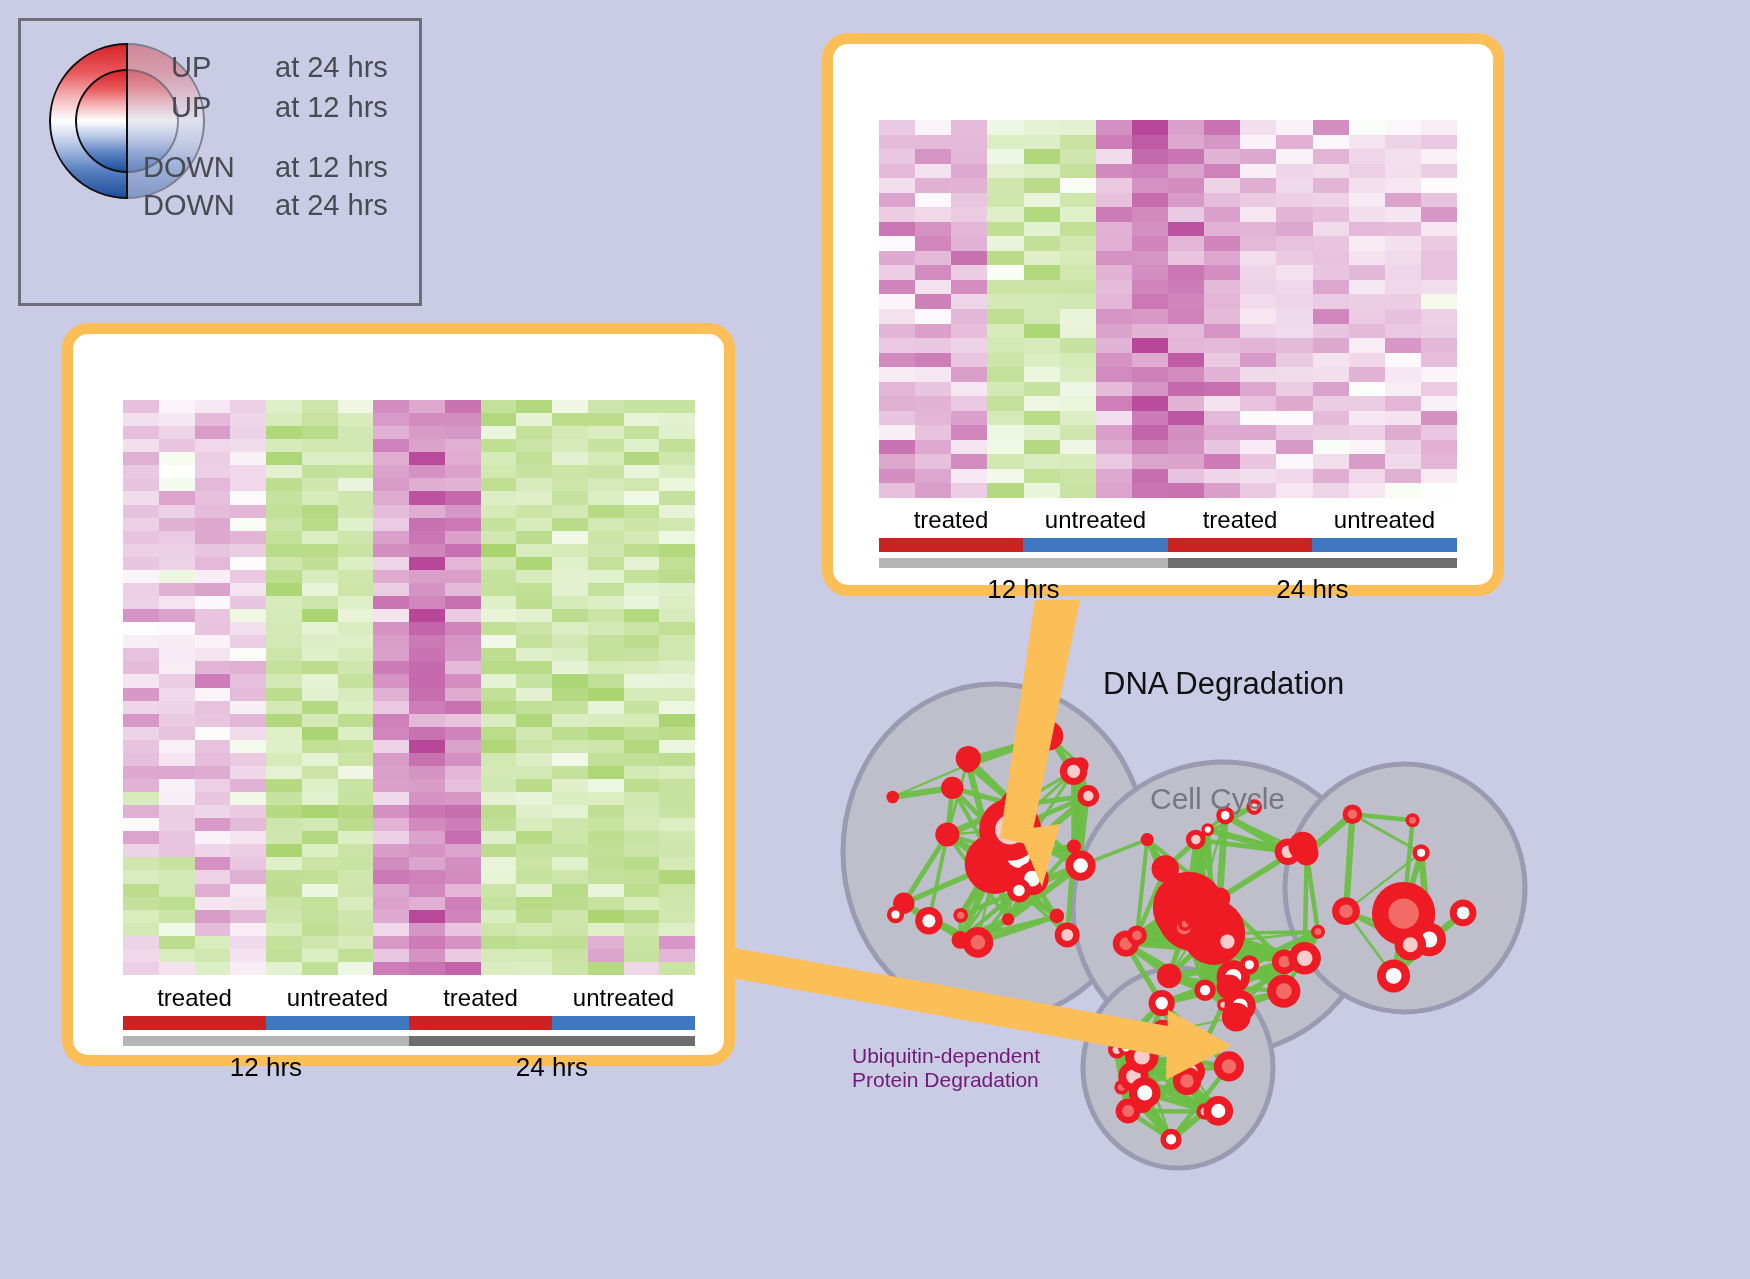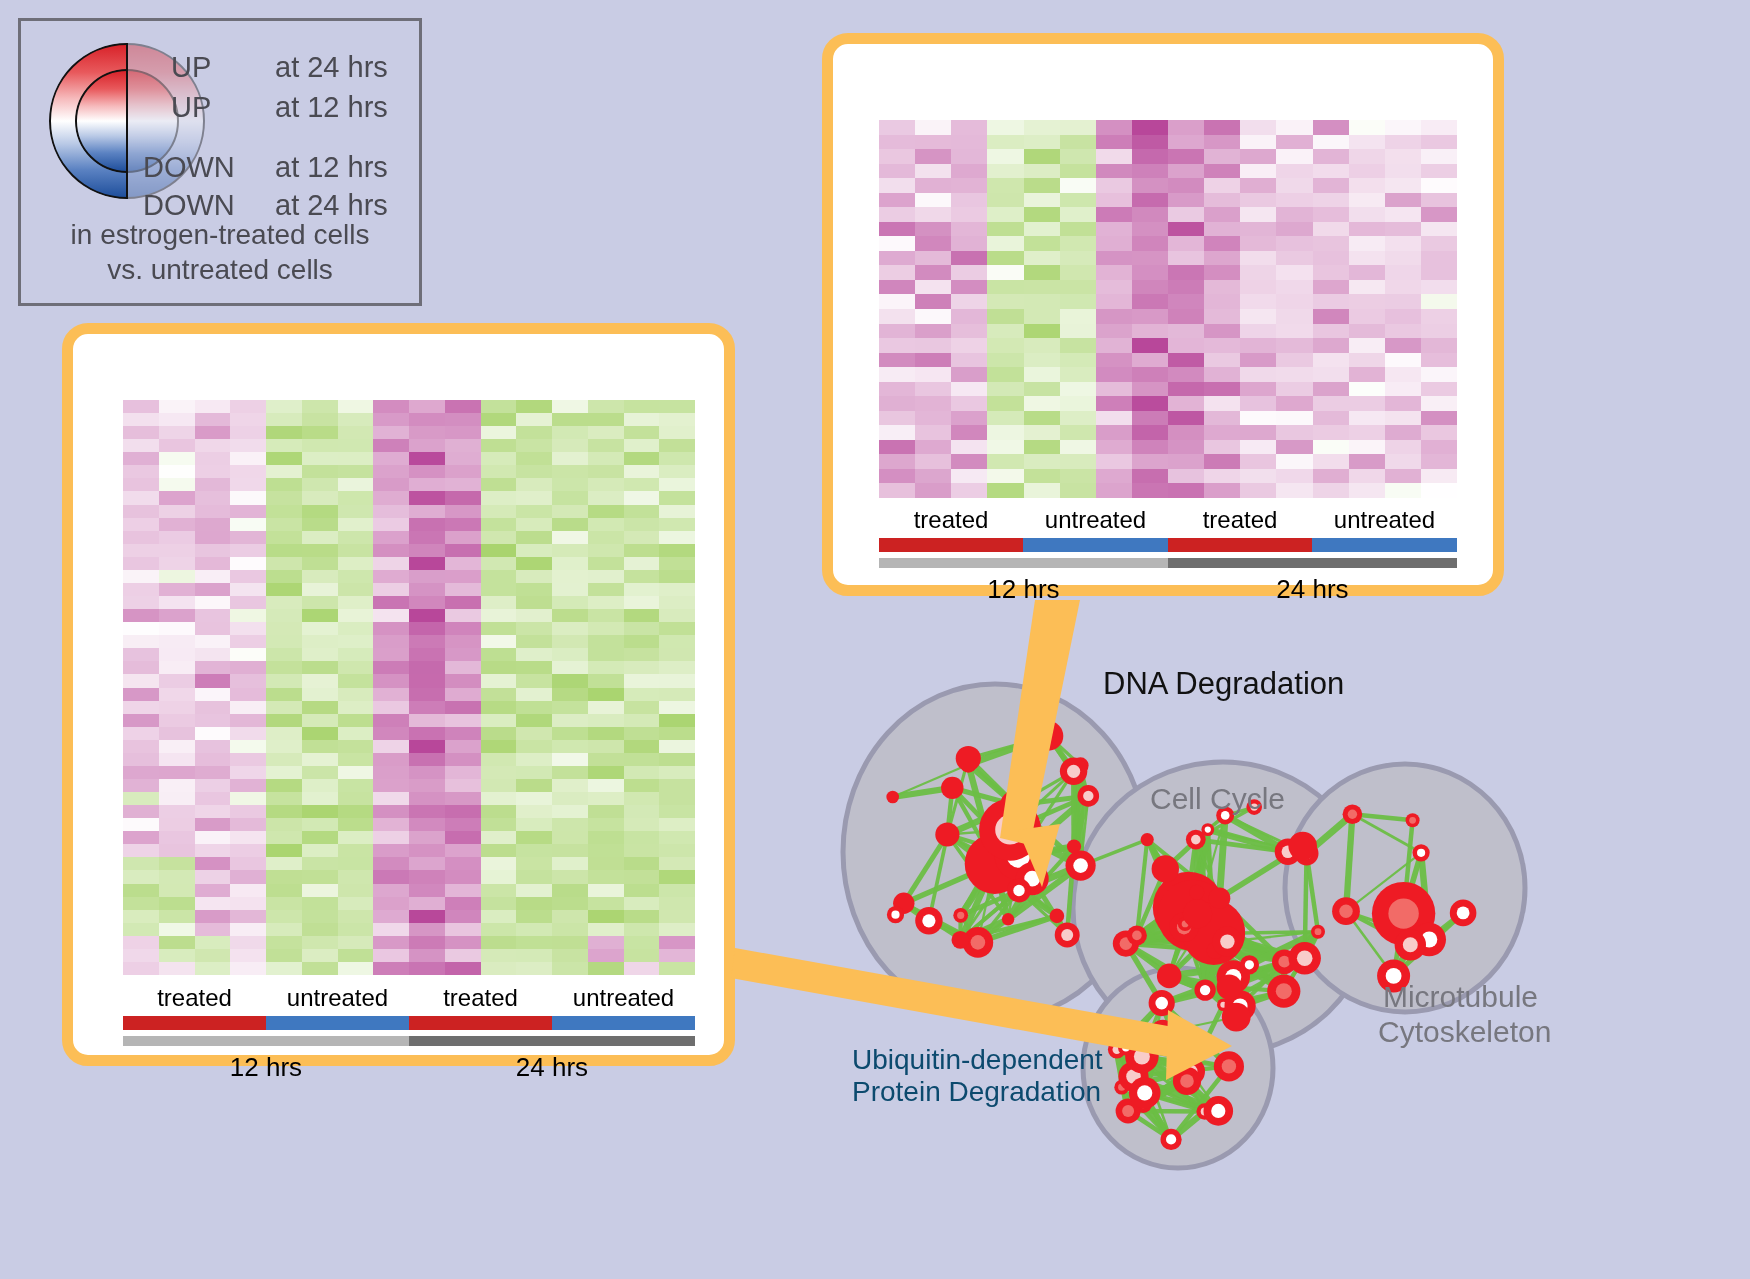--- a/index.html
+++ b/index.html
@@ -95,21 +95,21 @@
   .bar-lgray{background:#b5b5b5;}
   .bar-dgray{background:#6e6e6e;}
   .time-lab{position:absolute;font-size:26px;color:#000;text-align:center;}
 
   
   #network{position:absolute;left:780px;top:620px;width:970px;height:659px;}
   .net-lab{position:absolute;white-space:pre-line;line-height:1.16;}
   #lab-dna{font-size:31px;color:#111;}
   #lab-cellcycle{font-size:30px;color:#77777f;}
   #lab-micro{font-size:30px;color:#77777f;text-align:right;}
-  #lab-ubq{font-size:28px;color:#0c4a6e;}
+  #lab-ubq{font-size:21px;color:#701a75;}
 </style>
 </head>
 <body>
 
 <div class="fig">
 
   <div id="scale-legend">
     <div id="scale-rings">
       <div class="ring-outer"></div>
       <div class="ring-outer-left"></div>
@@ -128,24 +128,20 @@
     </div>
     <div class="lg-row" style="left:122px;top:130px;">
       <span class="lg-key" style="left:0;">DOWN</span>
       <span class="lg-val" style="left:132px;">at 12 hrs</span>
     </div>
     <div class="lg-row" style="left:122px;top:168px;">
       <span class="lg-key" style="left:0;">DOWN</span>
       <span class="lg-val" style="left:132px;">at 24 hrs</span>
     </div>
 
-    <div id="scale-caption">
-      <div>in estrogen-treated cells</div>
-      <div>vs. untreated cells</div>
-    </div>
   </div>
 
 
   <div class="hm-card" id="card-replication">
     <div class="hm-grid" id="grid-replication" style="left: 46px; top: 76px; width: 578px; height: 378px; grid-template-columns: repeat(16, 1fr); grid-template-rows: repeat(26, 1fr);">
         <div class="hm-cell" style="background:rgb(234,201,226)"></div>
         <div class="hm-cell" style="background:rgb(250,243,248)"></div>
         <div class="hm-cell" style="background:rgb(229,187,218)"></div>
         <div class="hm-cell" style="background:rgb(238,247,227)"></div>
         <div class="hm-cell" style="background:rgb(229,242,211)"></div>
@@ -1809,18 +1805,16 @@
 
   <svg class="fig" style="pointer-events:none;">
     <path d="M1035 600 L1080 600 L1030 845 L1000 838 Z" fill="#fcbe56"></path>
     <path d="M1018 830 L1042 887 L1060 824 Z" fill="#fcbe56"></path>
     <path d="M735 948 L1190 1030 L1186 1060 L731 978 Z" fill="#fcbe56"></path>
     <path d="M1168 1010 L1232 1046 L1166 1080 Z" fill="#fcbe56"></path>
   </svg>
 
   <div class="net-lab" id="lab-dna" style="left:1103px;top:666px;">DNA Degradation</div>
   <div class="net-lab" id="lab-cellcycle" style="left:1150px;top:782px;">Cell Cycle</div>
-  <div class="net-lab" id="lab-micro" style="left:1378px;top:980px;width:160px;">Microtubule
-Cytoskeleton</div>
   <div class="net-lab" id="lab-ubq" style="left:852px;top:1044px;">Ubiquitin-dependent
 Protein Degradation</div>
 
 </div>
 
 </body></html>

